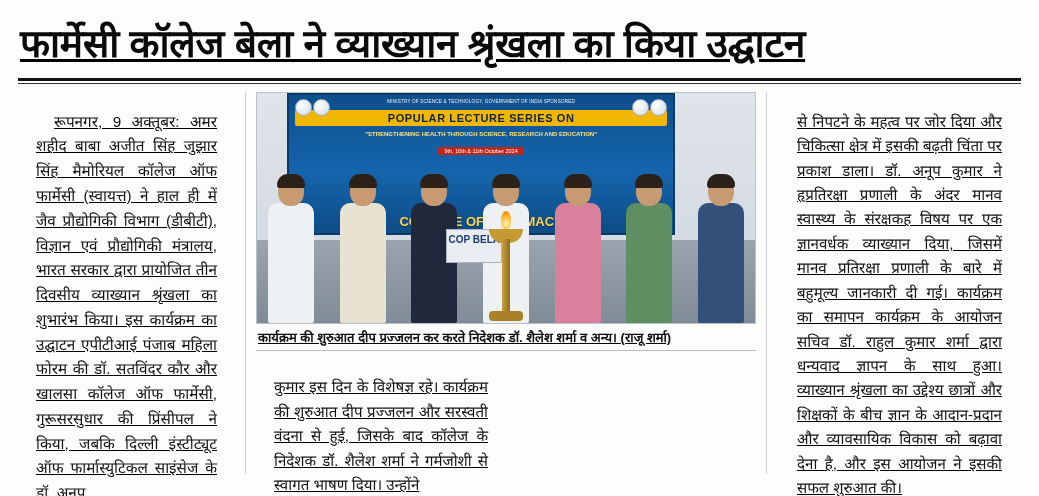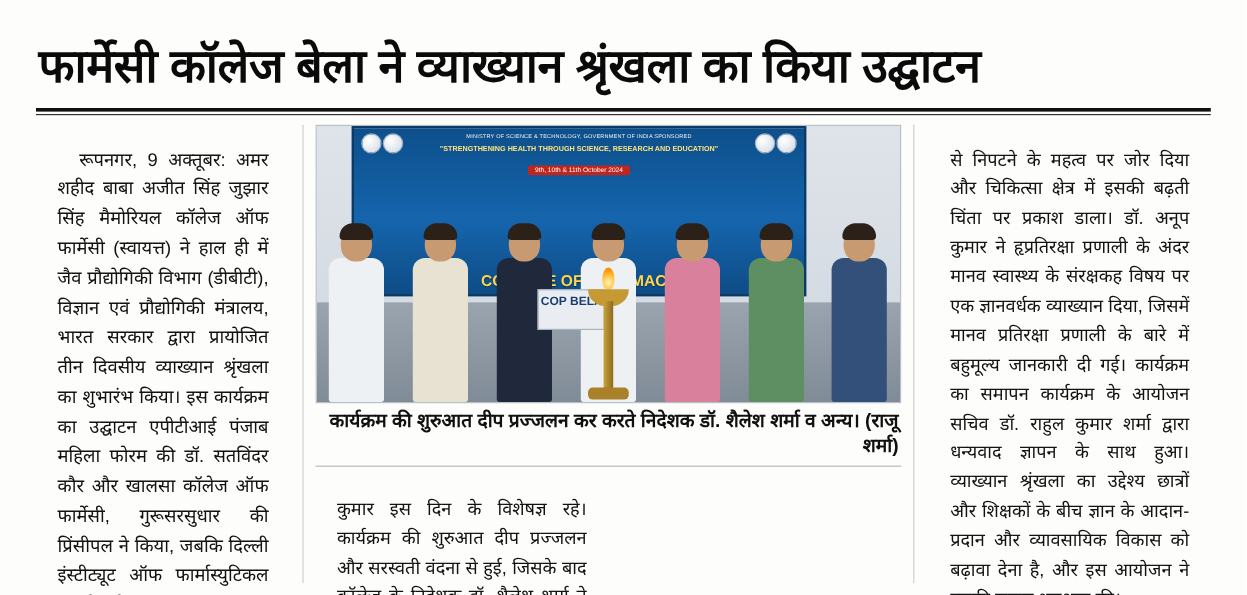--- a/index.html
+++ b/index.html
@@ -13,21 +13,22 @@
     font-family: "Liberation Sans", sans-serif;
     overflow: hidden;
     position: relative;
   }
   .page {
     position: relative;
     width: 1039px;
     height: 496px;
     background: #fdfdfb;
     box-sizing: border-box;
-    padding: 16px;
+    padding: 4px;
+    text-decoration: underline;
   }
 
   
   .headline-wrap {
     padding: 18px 16px 4px 16px;
   }
   .headline {
     font-family: "Liberation Sans", sans-serif;
     font-weight: bold;
     font-size: 39px;
@@ -299,24 +300,24 @@
     border: 1px solid #aab4bf;
     color: #1b3b6f;
     font-size: 10px;
     font-weight: bold;
     line-height: 1.1;
     text-align: center;
     padding-top: 4px;
     box-sizing: border-box;
   }
   .caption {
-    font-size: 16px;
+    font-size: 13px;
     font-weight: bold;
     color: #101010;
-    text-align: right;
+    text-align: left;
     padding: 5px 2px 4px 2px;
     border-bottom: 1px solid #bbb;
     line-height: 1.35;
   }
   .mid-cols {
     display: flex;
     gap: 24px;
     margin-top: 6px;
   }
   .mid-cols .sub {
@@ -347,20 +348,21 @@
     <div class="col col-mid">
       <div class="photo-block">
         <div class="photo">
 
           <div class="banner">
             <div class="banner-logo l1"></div>
             <div class="banner-logo l2"></div>
             <div class="banner-logo r1"></div>
             <div class="banner-logo r2"></div>
             <div class="b-top">MINISTRY OF SCIENCE &amp; TECHNOLOGY, GOVERNMENT OF INDIA SPONSORED</div>
+            <div class="b-title">POPULAR LECTURE SERIES ON</div>
             <div class="b-sub">"STRENGTHENING HEALTH THROUGH SCIENCE, RESEARCH AND EDUCATION"</div>
             <div class="b-date">9th, 10th &amp; 11th October 2024</div>
             <div class="b-ribbon">COLLEGE OF PHARMACY</div>
           </div>
 
           <div class="stage"></div>
 
           <div class="people">
             <div class="person p-white">
               <div class="body"></div>

